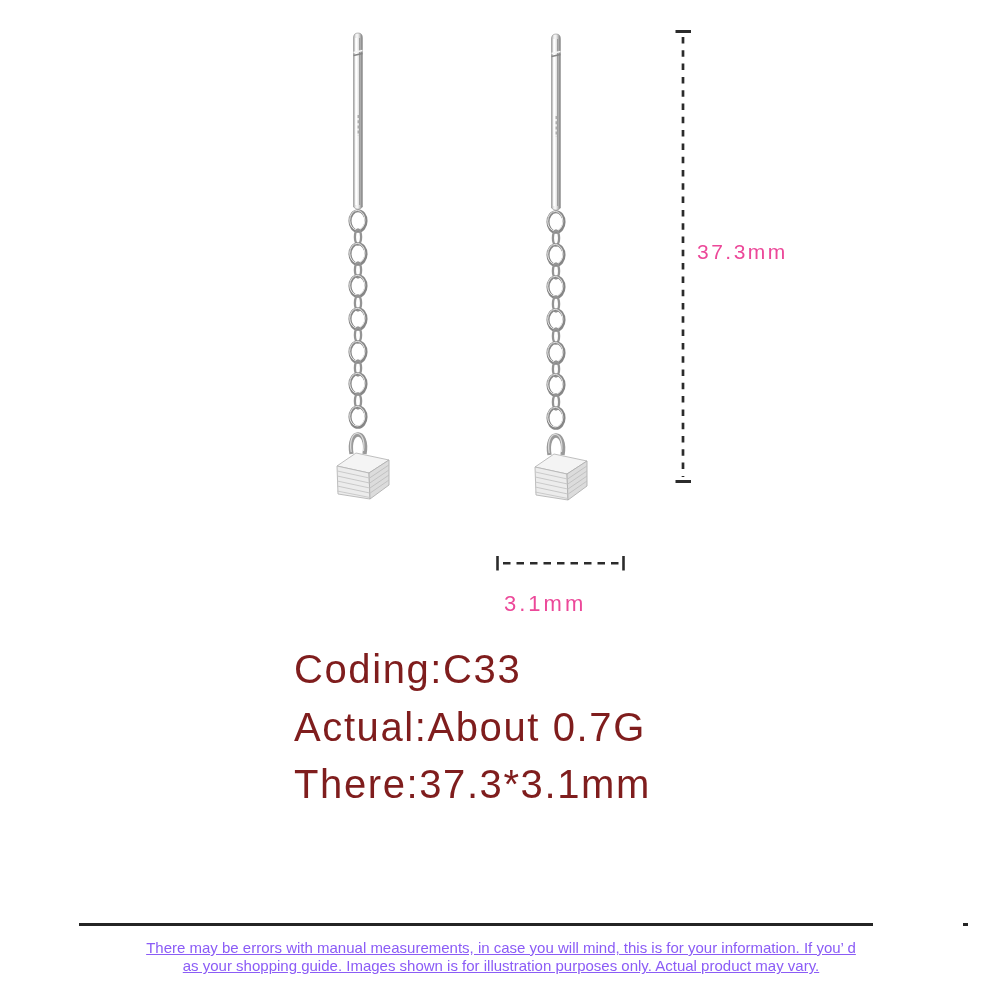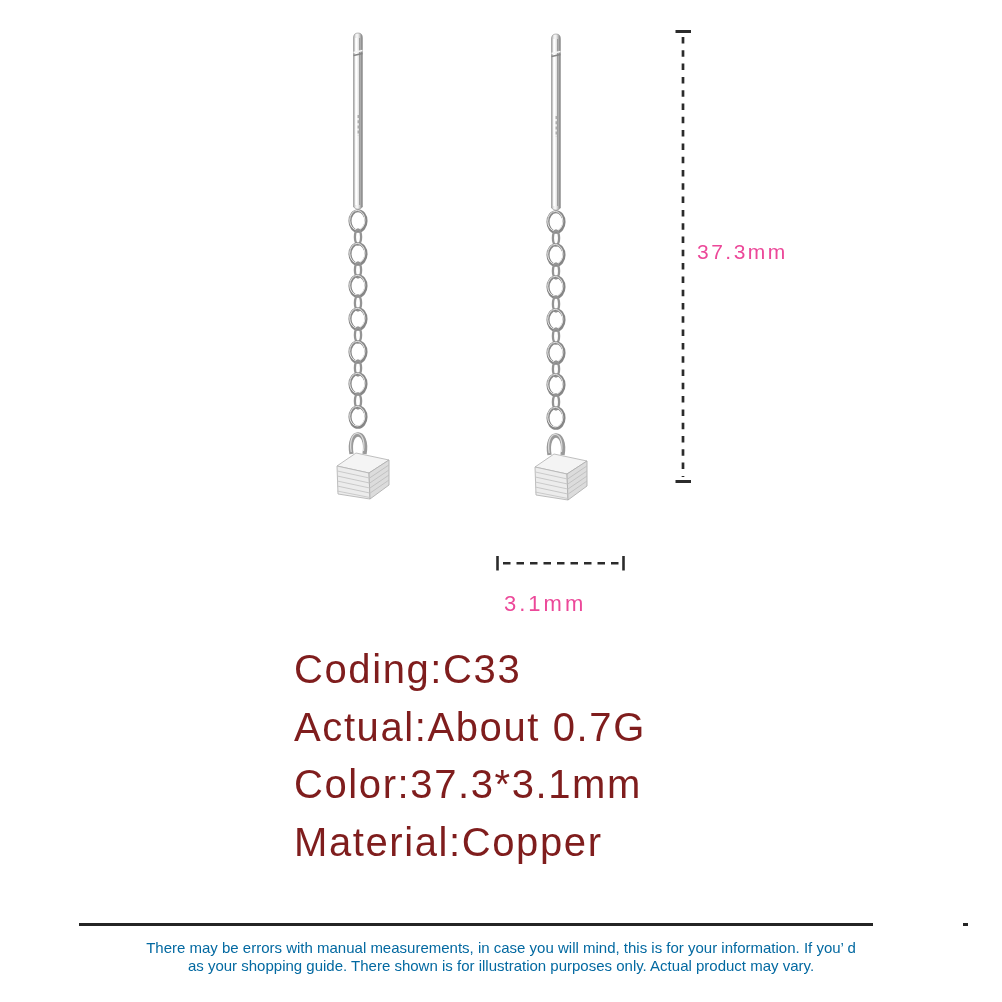--- a/index.html
+++ b/index.html
@@ -23,22 +23,22 @@
   .footer-rule {
     position:absolute; top:923px; left:79px; width:794px; height:2.5px;
     background:#242424;
   }
   .footer-rule-dot {
     position:absolute; top:923px; left:963px; width:5px; height:2.5px;
     background:#242424;
   }
   .footer {
     position:absolute; top:939px; left:0; width:1002px;
-    text-align:center; color:#0369a1;
-    font-size:15px; line-height:18.3px;
+    text-align:center; color:#8b5cf6;
+    font-size:15px; line-height:18.3px;text-decoration:underline;
   }
   .footer div { white-space:nowrap; }
 </style>
 </head>
 <body>
 
 <div class="page">
 
   <svg class="illustration" width="1002" height="1002" viewBox="0 0 1002 1002">
     <defs>
@@ -128,24 +128,23 @@
       <line x1="623.5" y1="556" x2="623.5" y2="570.5" stroke-width="2.6"></line>
     </g>
   </svg>
 
   <div class="dim-label height">37.3mm</div>
   <div class="dim-label width">3.1mm</div>
 
   <div class="specs">
     <div class="spec-row">Coding:C33</div>
     <div class="spec-row">Actual:About 0.7G</div>
-    <div class="spec-row">Color:37.3*3.1mm</div>
-    <div class="spec-row">Material:Copper</div>
+    <div class="spec-row">There:37.3*3.1mm</div>
   </div>
 
   <div class="footer-rule"></div>
   <div class="footer-rule-dot"></div>
   <div class="footer">
     <div>There may be errors with manual measurements, in case you will mind, this is for your information. If you’ d</div>
-    <div>as your shopping guide. There shown is for illustration purposes only. Actual product may vary.</div>
+    <div>as your shopping guide. Images shown is for illustration purposes only. Actual product may vary.</div>
   </div>
 
 </div>
 
 </body></html>

